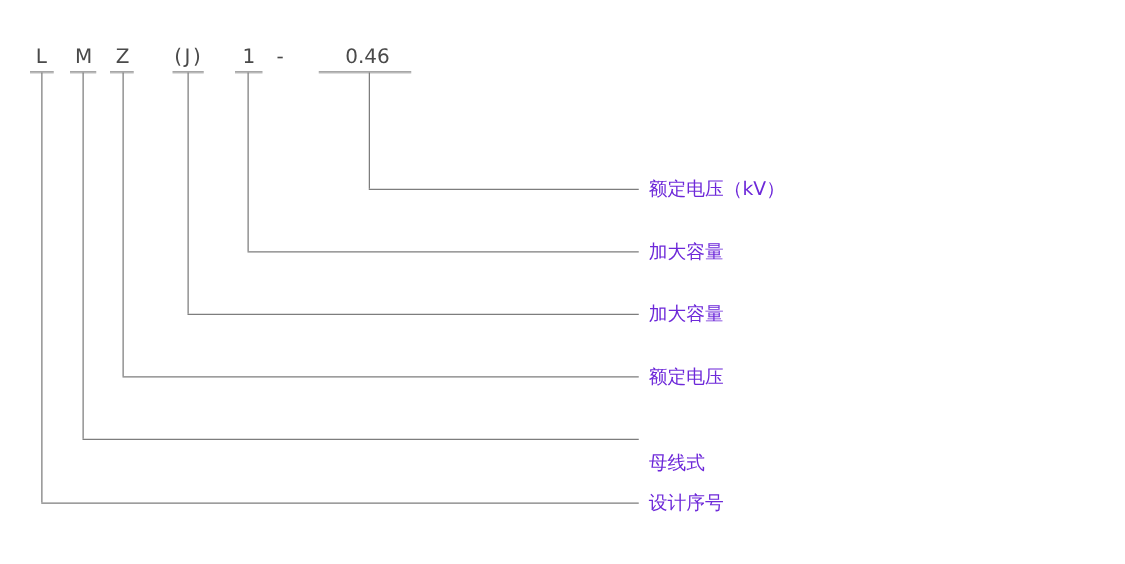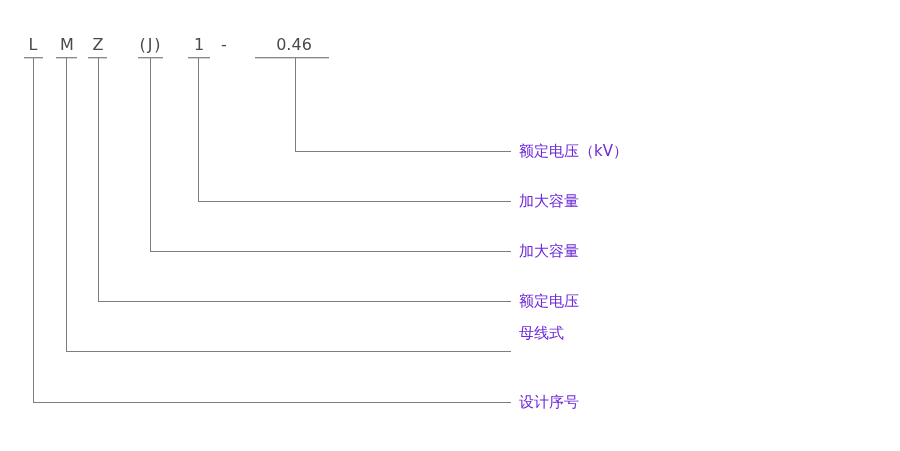--- a/index.html
+++ b/index.html
@@ -86,16 +86,16 @@
   <div class="hline" style="top:201px; left:198px; width:313px"></div>
   <div class="hline" style="top:251px; left:150px; width:361px"></div>
   <div class="hline" style="top:301px; left:98px;  width:413px"></div>
   <div class="hline" style="top:351px; left:66px;  width:445px"></div>
   <div class="hline" style="top:402px; left:33px;  width:478px"></div>
 
   <div class="designation-label" style="top:141px">额定电压（kV）</div>
   <div class="designation-label" style="top:191px">加大容量</div>
   <div class="designation-label" style="top:241px">加大容量</div>
   <div class="designation-label" style="top:291px">额定电压</div>
-  <div class="designation-label" style="top:323px">母线式</div>
+  <div class="designation-label" style="top:360px">母线式</div>
   <div class="designation-label" style="top:392px">设计序号</div>
 
 </div>
 
 </body></html>

